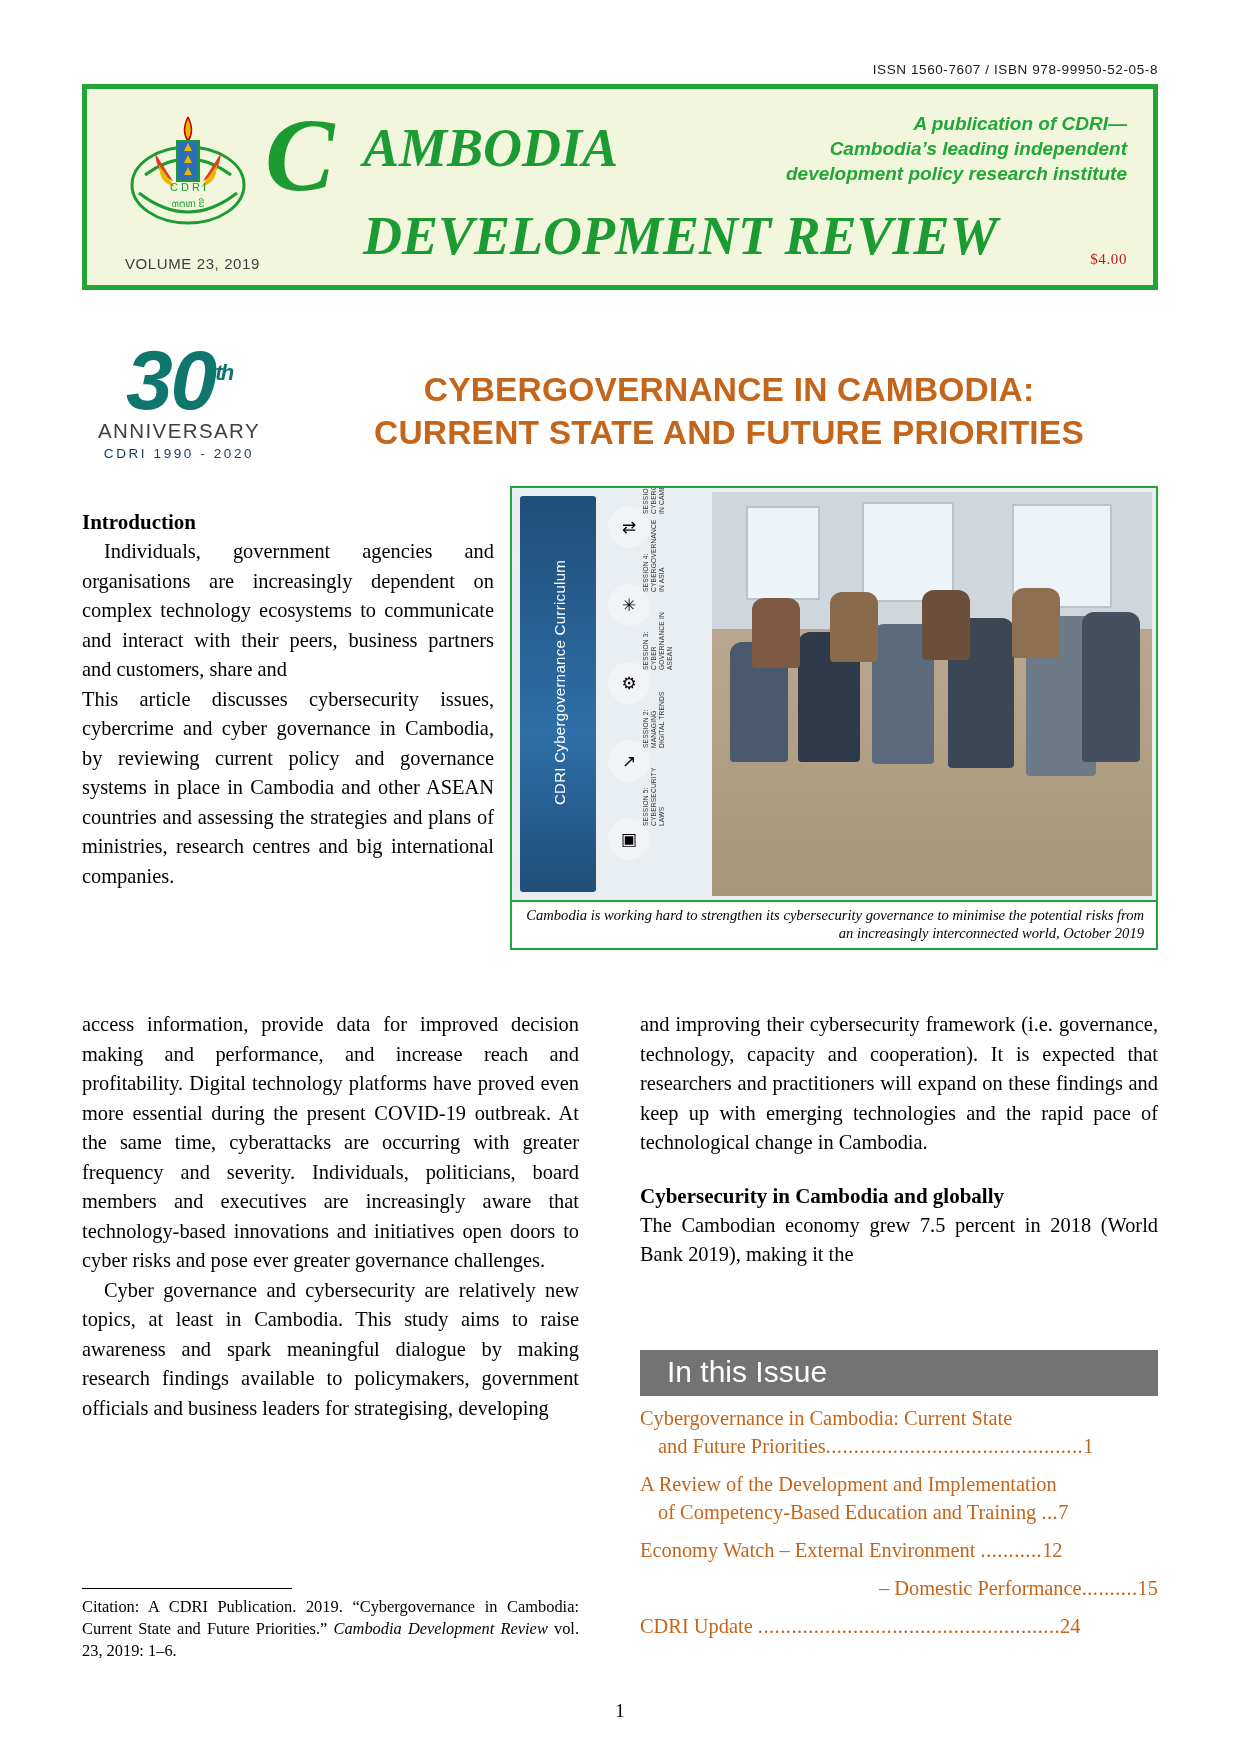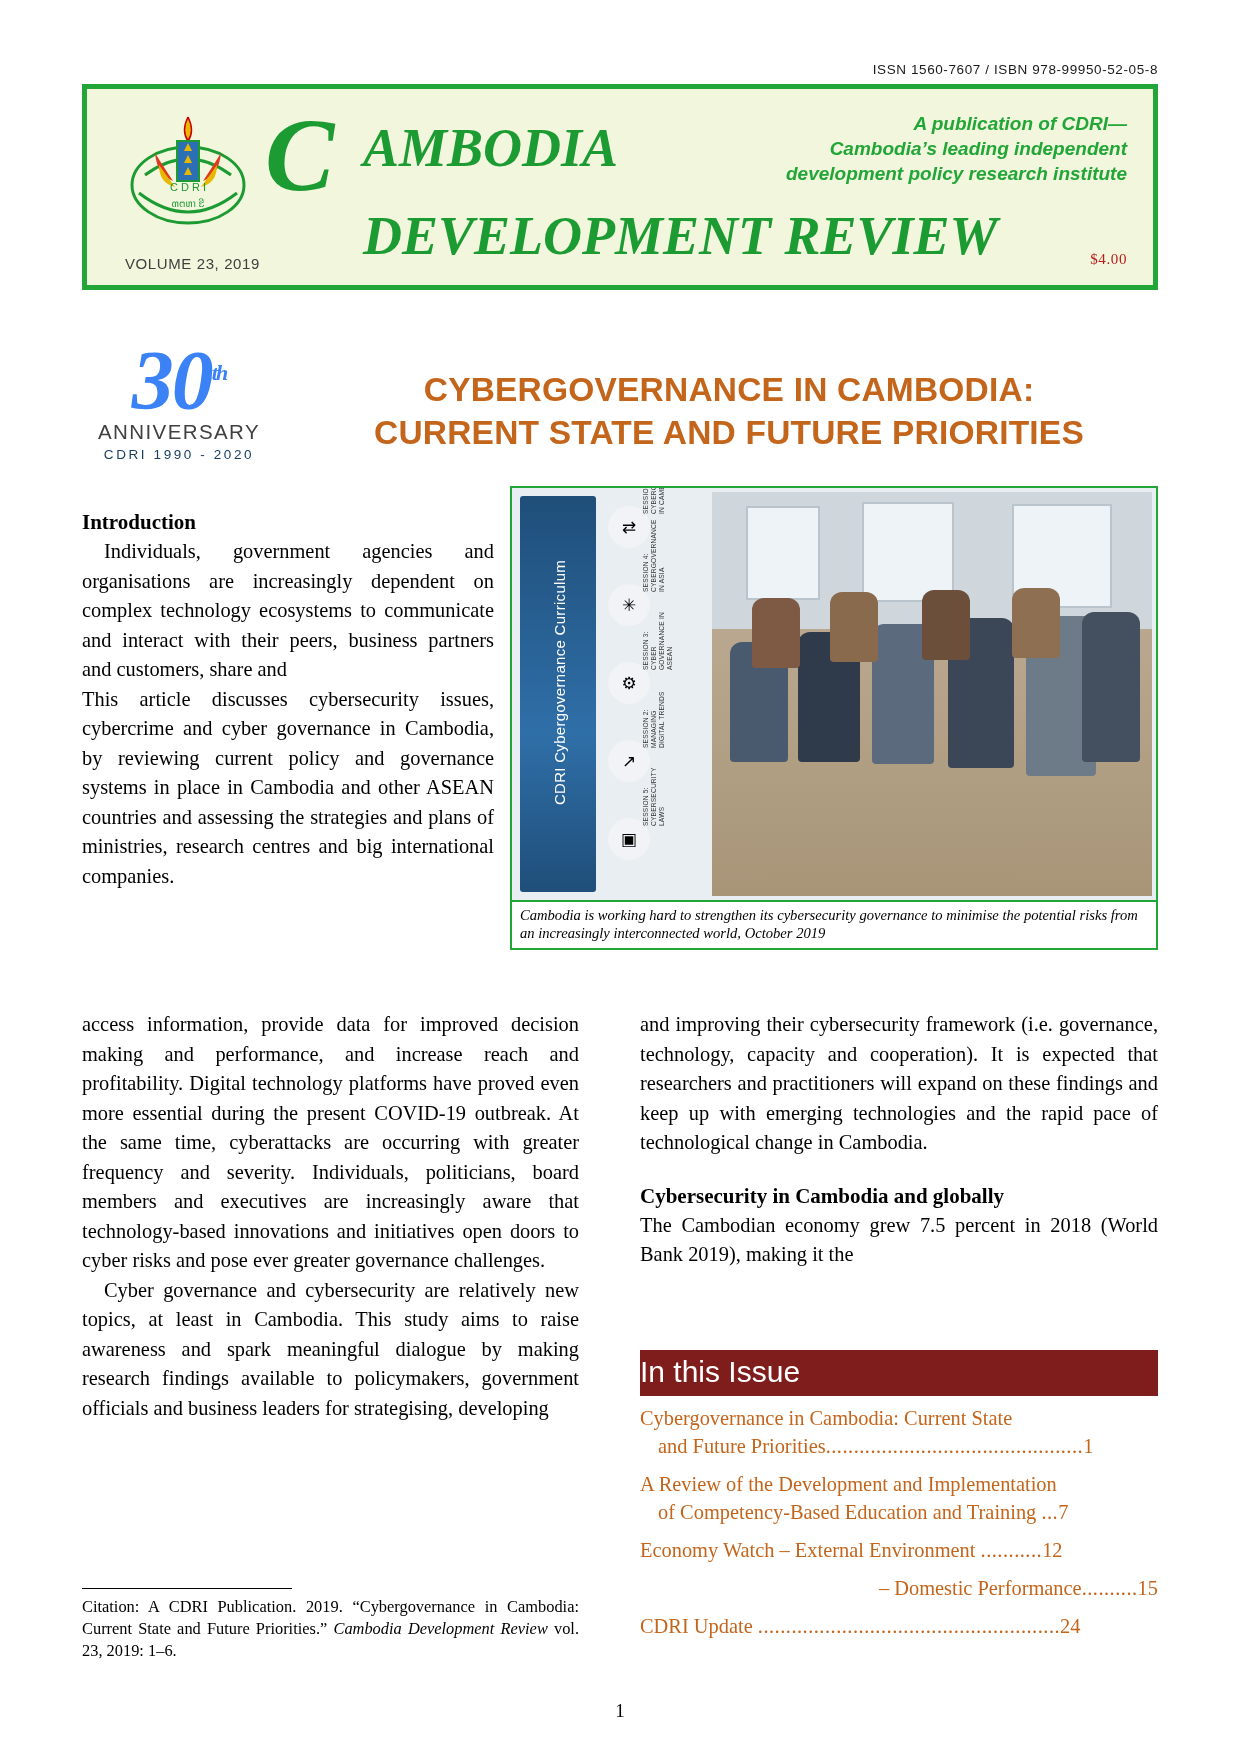--- a/index.html
+++ b/index.html
@@ -139,26 +139,26 @@
   .anniv {
     position: absolute;
     left: 86px;
     top: 338px;
     width: 186px;
     height: 120px;
     color: #1b3f63;
     text-align: center;
   }
   .anniv-30 {
-    font-family: Liberation Serif, serif;
+    font-family: Liberation Sans, sans-serif;
     font-weight: bold;
     font-style: italic;
     font-size: 84px;
     line-height: 70px;
-    color: #3b82f6;
+    color: #0f766e;
     letter-spacing: -2px;
   }
   .anniv-th {
     font-size: 22px;
     vertical-align: super;
     font-style: italic;
   }
   .anniv-word {
     font-family: "Liberation Sans", sans-serif;
     font-size: 20.5px;
@@ -309,20 +309,21 @@
   .fig-photo .w3 { left: 300px; top: 12px; width: 96px; height: 100px; }
   .fig-photo .person {
     position: absolute;
     border-radius: 12px 12px 4px 4px;
   }
   .fig-caption {
     font-family: "Liberation Serif", serif;
     font-style: italic;
     font-size: 14.6px;
     line-height: 18px;
+    text-align: right;
     padding: 4px 12px 6px 8px;
     border-top: 2px solid #21a637;
   }
 
   .col-left-bottom {
     position: absolute;
     left: 82px;
     top: 1010px;
     width: 497px;
   }
@@ -352,25 +353,25 @@
   }
 
   
   .issue-box {
     position: absolute;
     left: 640px;
     top: 1350px;
     width: 518px;
   }
   .issue-head {
-    background: #7f1d1d;
+    background: #737373;
     color: #ffffff;
     font-family: "Liberation Sans", sans-serif;
     font-size: 30px;
-    padding: 5px 12px 7px 0;
+    padding: 5px 12px 7px 27px;
     box-sizing: border-box;
   }
   .issue-list {
     margin-top: 8px;
   }
   .issue-item {
     color: #c4651c;
     font-size: 20.4px;
     line-height: 28px;
     margin-bottom: 10px;

